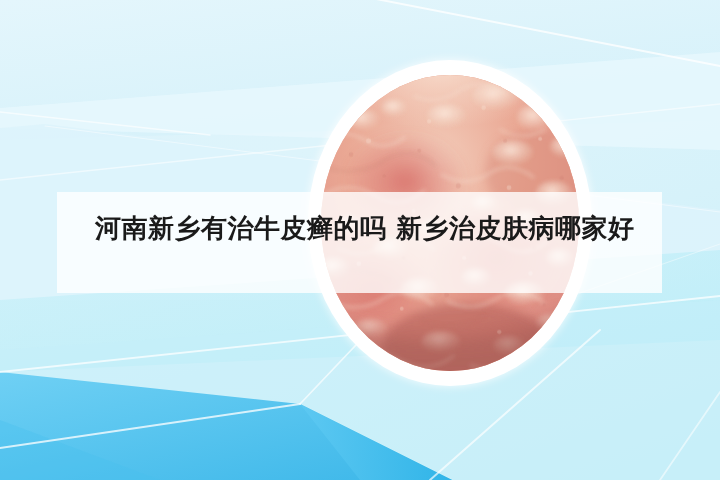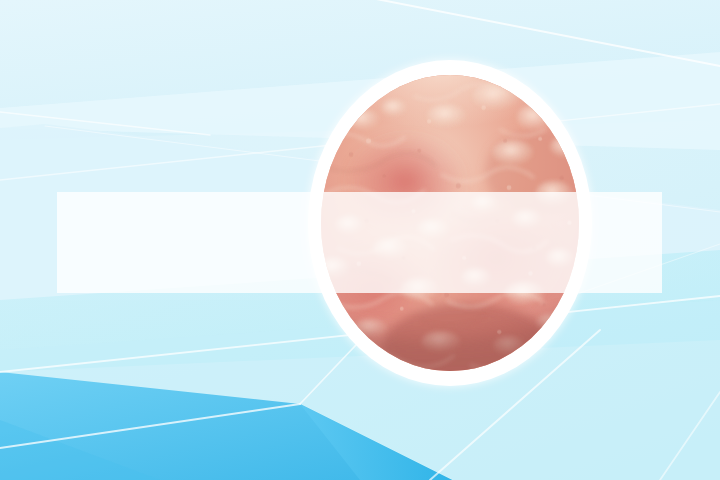--- a/index.html
+++ b/index.html
@@ -276,14 +276,15 @@
           <g filter="url(#blurLg)" opacity="0.5">
             <path d="M0,268 q150,46 300,-12 L300,340 L0,340 Z" fill="#9e5a52"></path>
           </g>
         </svg>
       </div>
     </div>
   </div>
 
   <div class="caption-band"></div>
 
+  <h1 class="headline">河南新乡有治牛皮癣的吗 新乡治皮肤病哪家好</h1>
 
 </div>
 
 </body></html>

